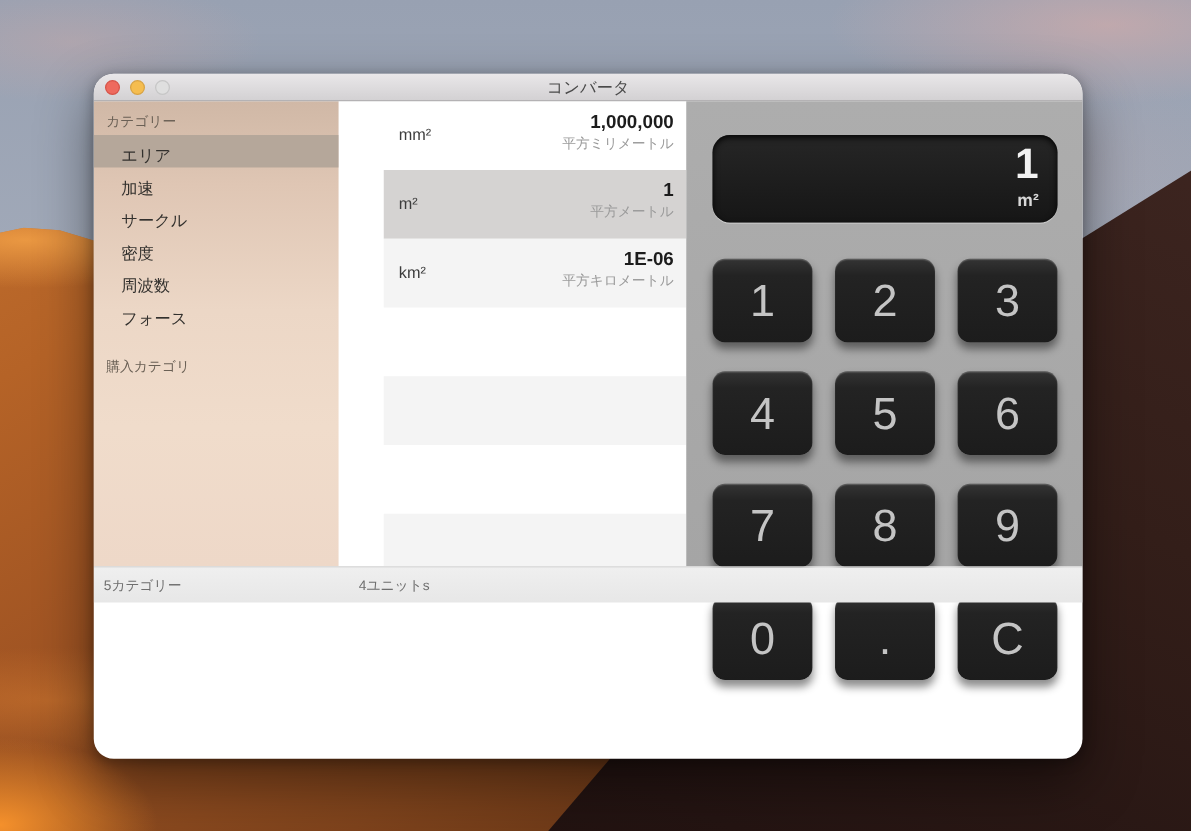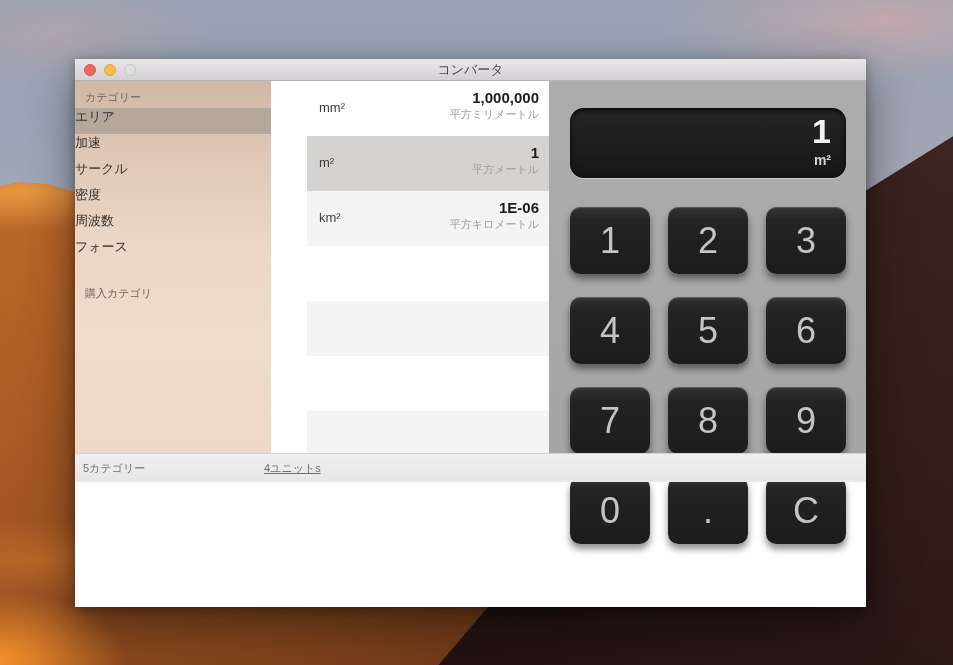--- a/index.html
+++ b/index.html
@@ -25,21 +25,21 @@
       radial-gradient(ellipse 180px 100px at 0px 660px, rgba(250,148,44,0.95), rgba(250,148,44,0) 70%),
       radial-gradient(ellipse 300px 60px at 40px 560px, rgba(235,140,55,0.35), rgba(235,140,55,0) 70%);
   }
   .dune-right { position:absolute; inset:0;
     clip-path: polygon(86% 33%, 100% 20.5%, 100% 100%, 46% 100%);
     background: linear-gradient(205deg, #402722 0%, #331e19 40%, #241412 75%, #1b0e0c 100%);
   }
 
   
   .window { position:absolute; left:75px; top:59px; width:791px; height:548px;
-    border-radius:0; overflow:hidden;
+    border-radius:16px; overflow:hidden;
     box-shadow: 0 18px 45px rgba(0,0,0,0.45), 0 2px 10px rgba(0,0,0,0.3);
     background:#fff; }
 
   .titlebar { height:22px; position:relative;
     background:linear-gradient(180deg,#e9e7e9,#d3d1d3);
     border-bottom:1px solid #b4b2b4;
     display:flex; align-items:center; }
   .traffic { display:flex; gap:8px; margin-left:9px; }
   .light { width:12px; height:12px; border-radius:50%; }
   .light.close { background:#ee6a5e; border:0.5px solid #d65348; }
@@ -48,21 +48,21 @@
   .titlebar .title { position:absolute; left:0; right:0; text-align:center;
     font-size:13px; color:#4a4a4a; pointer-events:none; }
 
   .content { display:flex; height:372px; }
 
   
   .sidebar { width:196px; flex:none; padding-top:5px;
     background:linear-gradient(180deg, #d0b8a6 0%, #dfc6b4 18%, #ecd7c6 45%, #f0dccb 70%, #eed8c8 100%); }
   .side-header { height:22px; display:flex; align-items:center; padding-left:10px;
     font-size:11px; color:#6a6055; }
-  .side-item { height:26px; display:flex; align-items:flex-start; 
+  .side-item { height:26px; display:flex; align-items:flex-end; padding-left:22px;
     font-size:13px; color:#32302d; cursor:default; }
   .side-item.selected { background:#b5a79a; }
   .side-section2 { margin-top:18px; }
 
   
   .unitlist { width:278px; flex:none; background:#fff; display:flex; flex-direction:column; overflow:hidden;padding-left:36px; }
   .unit-row { height:55px; flex:none; position:relative; padding:8px 10px 0 12px; }
   .unit-row.alt { background:#f4f4f4; }
   .unit-row.selected { background:#d5d3d2; }
   .unit-symbol { position:absolute; left:12px; top:19px; font-size:13px; color:#3c3c3c; }
@@ -84,21 +84,21 @@
     background:linear-gradient(180deg,#343434 0%,#232323 20%,#1c1c1c 100%);
     box-shadow: 0 5px 7px rgba(0,0,0,0.45), inset 0 1px 1px rgba(255,255,255,0.22);
     color:#c4c4c4; font-size:36px; font-weight:normal;
     font-family:"Liberation Sans","DejaVu Sans",sans-serif;
     display:flex; align-items:center; justify-content:center; cursor:default; }
 
   
   .statusbar { height:29px; background:linear-gradient(180deg,#efefef,#e7e7e7);
     border-top:1px solid #d2d2d2; position:relative; }
   .status-left { position:absolute; left:8px; top:7px; font-size:11px; color:#6e6e6e; }
-  .status-mid  { position:absolute; left:189px; top:7px; font-size:11px; color:#6e6e6e;text-decoration:underline; }
+  .status-mid  { position:absolute; left:212px; top:7px; font-size:11px; color:#6e6e6e; }
 </style>
 </head>
 <body>
 
 <div class="desktop">
   <div class="sky"></div>
   <div class="dune-left"></div>
   <div class="dune-right"></div>
 </div>
 

